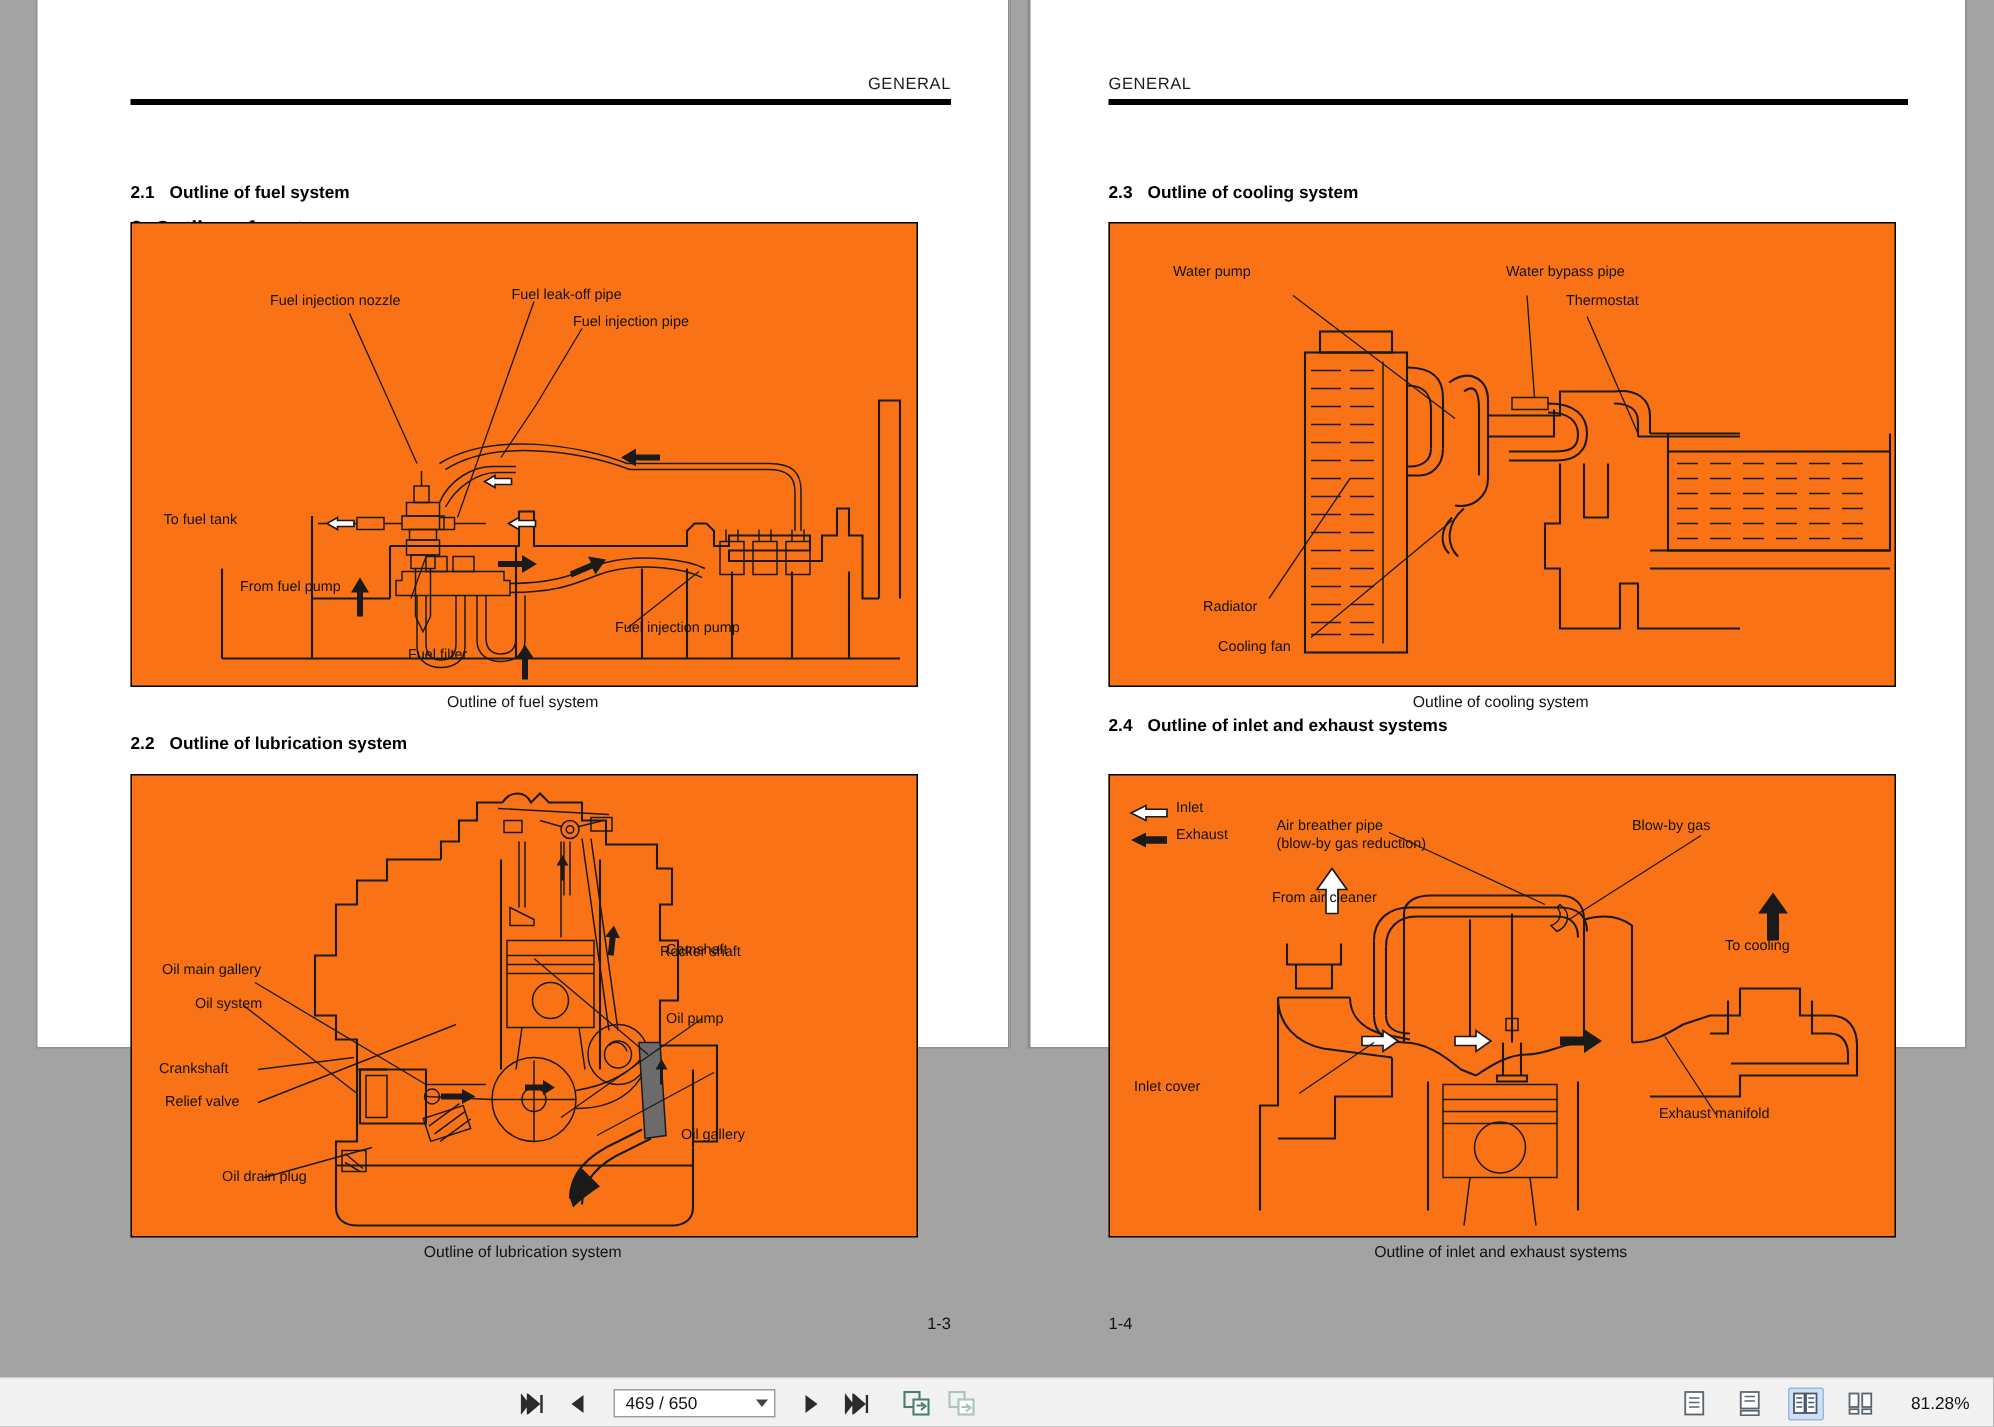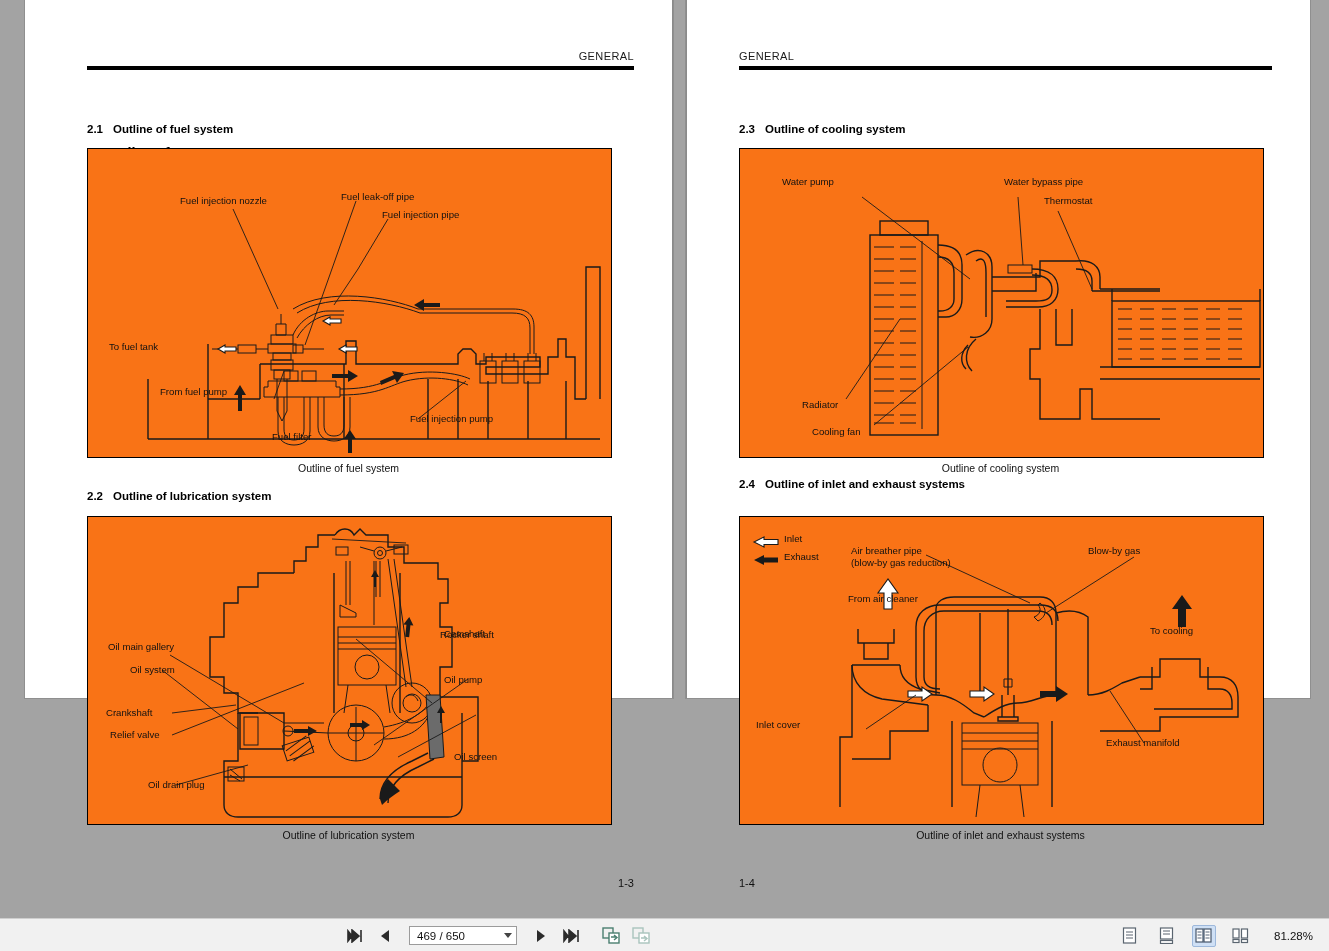--- a/index.html
+++ b/index.html
@@ -251,21 +251,21 @@
             <path class="lead" d="M88 268 L160 248"></path>
           </svg>
 
           <div class="lbl" style="left:352px;top:112px;">Rocker shaft</div>
 
           <div class="lbl" style="left:20px;top:124px;">Oil main gallery</div>
           <div class="lbl" style="left:42px;top:147px;">Oil system</div>
           <div class="lbl" style="left:356px;top:157px;">Oil pump</div>
           <div class="lbl" style="left:18px;top:190px;">Crankshaft</div>
           <div class="lbl" style="left:22px;top:212px;">Relief valve</div>
-          <div class="lbl" style="left:366px;top:234px;">Oil screen</div>
+          <div class="lbl" style="left:366px;top:234px;">Oil gallery</div>
           <div class="lbl" style="left:60px;top:262px;">Oil drain plug</div>
           <div class="lbl" style="left:352px;top:110px;"></div>
           <div class="lbl" style="left:356px;top:111px;">Camshaft</div>
         </div>
 
         <div class="figcap" style="left:62px;top:829px;width:523px;">Outline of lubrication system</div>
 
         <div class="pagenum" style="right:38px;top:877px;">1-3</div>
       </div>
     </div>

